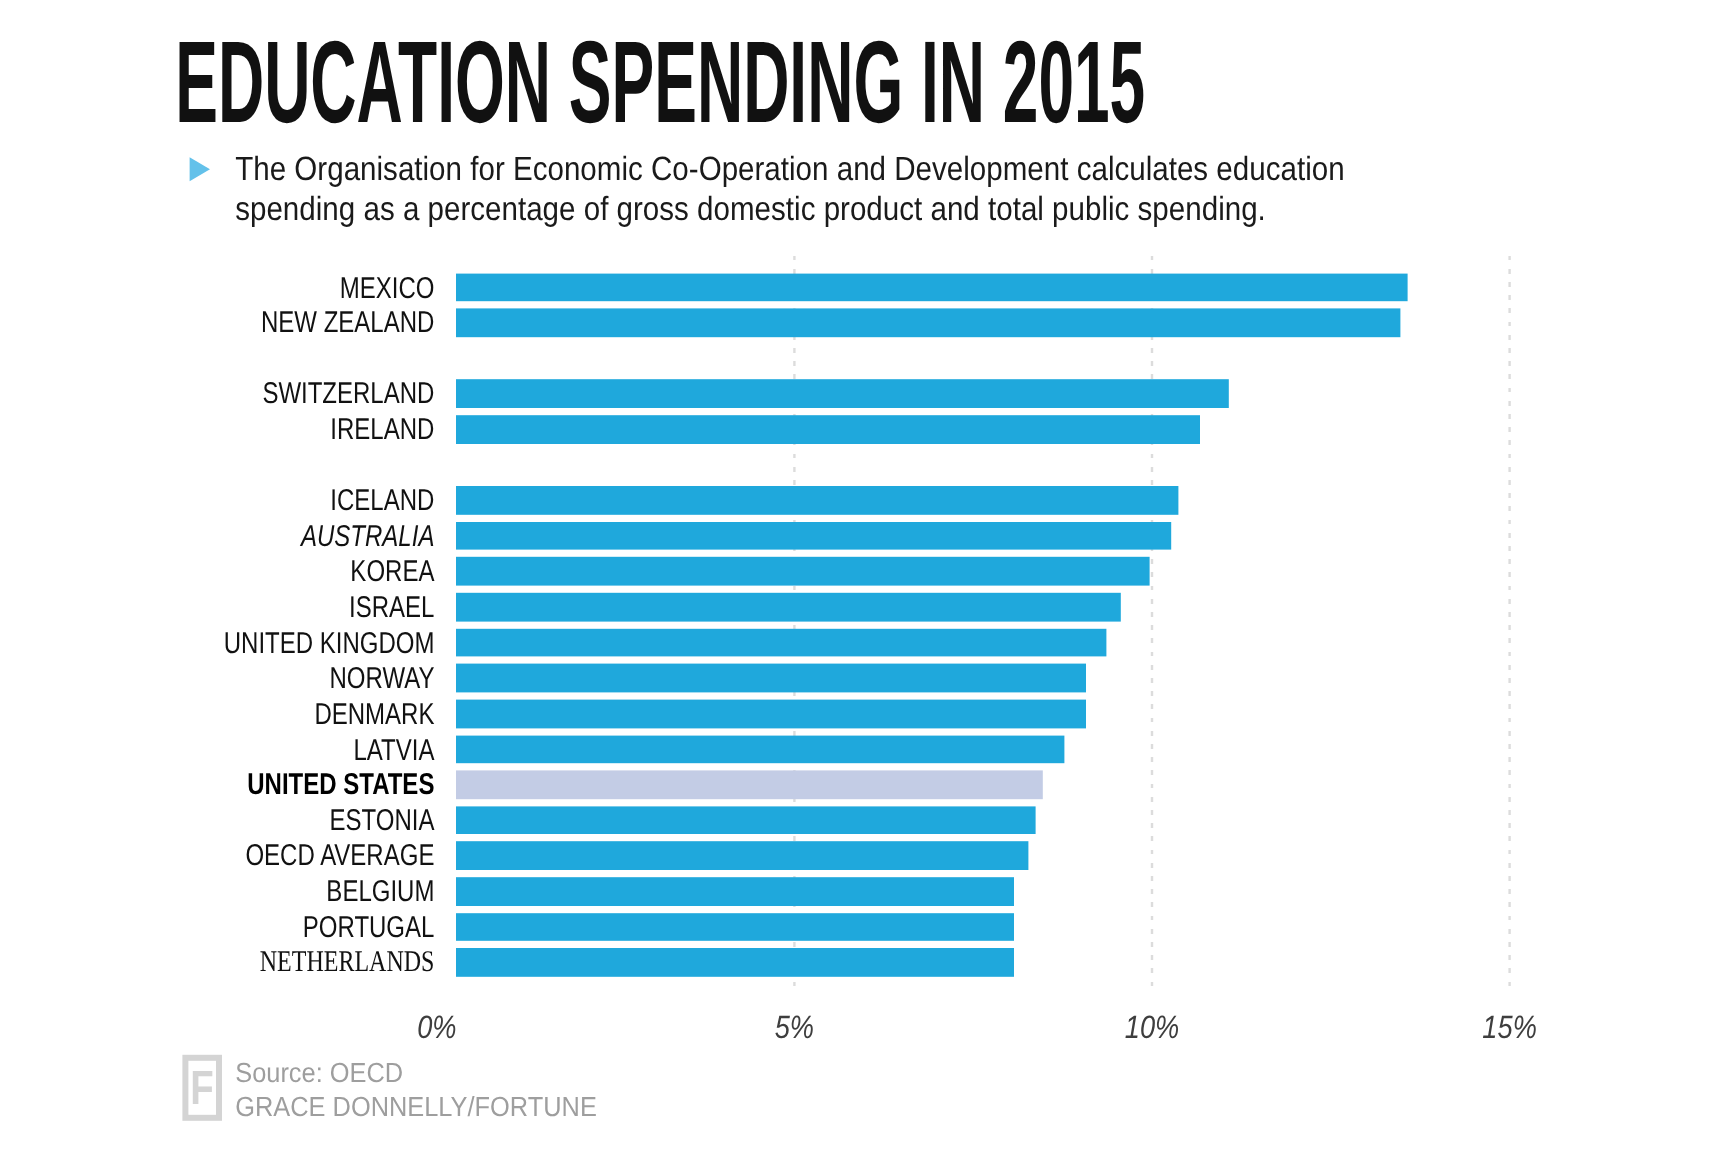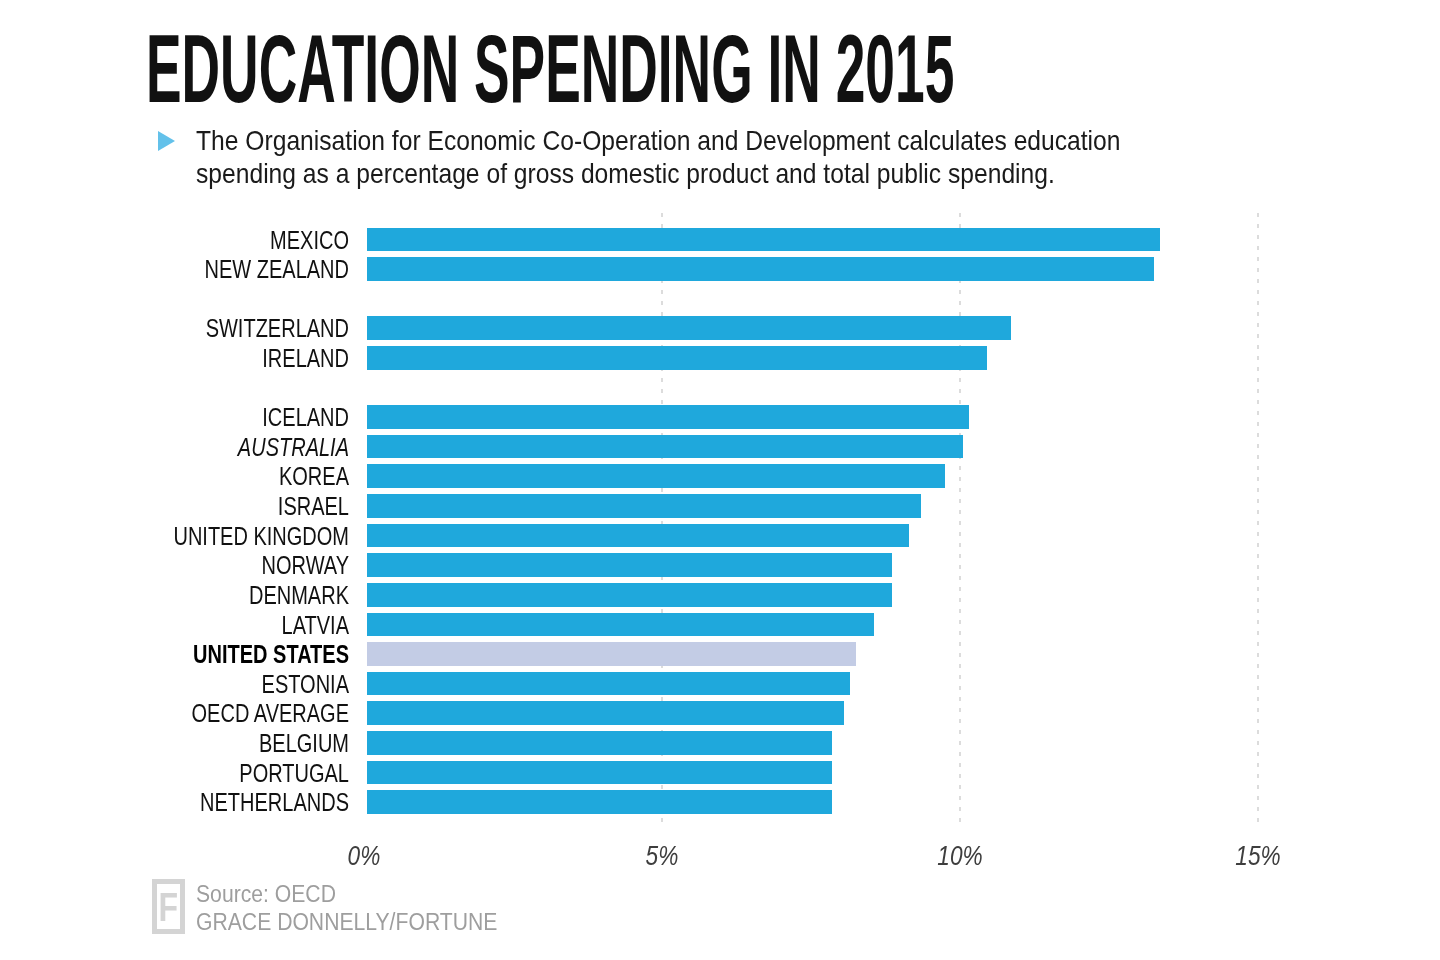--- a/index.html
+++ b/index.html
@@ -19,21 +19,21 @@
   }
   .bullet{
     position:absolute;left:158px;top:131px;width:0;height:0;
     border-top:10px solid transparent;border-bottom:10px solid transparent;
     border-left:17px solid #63c1ea;
   }
   .grid{
     position:absolute;top:213px;height:610px;width:2px;
     background:repeating-linear-gradient(to bottom,#dcdcdc 0 4px,transparent 4px 11px);
   }
-  #rows{position:absolute;left:3px;top:227.5px;width:1270px;height:600px;}
+  #rows{position:absolute;left:16px;top:227.5px;width:1270px;height:600px;}
   .row{position:absolute;left:0;width:100%;height:23.6px;}
   .clabel{
     position:absolute;left:0;top:0;width:346px;height:100%;
     line-height:24px;font-size:25px;color:#111;text-align:right;white-space:nowrap;
     transform:scaleX(0.8);transform-origin:100% 50%;
   }
   .clabel.hl{font-weight:700;color:#000;}
   .bar{position:absolute;left:364px;top:0;height:100%;}
   .xtick{
     position:absolute;top:841px;width:140px;margin-left:-70px;text-align:center;
@@ -133,21 +133,21 @@
         <div class="bar" style="width: 476.8px; background: rgb(31, 168, 220);"></div>
       </div>
       <div class="row" style="top: 533.16px;">
         <div class="clabel">PORTUGAL</div>
         <div class="bar" style="width: 464.9px; background: rgb(31, 168, 220);"></div>
       </div>
       <div class="row" style="top: 503.54px;">
         <div class="clabel">BELGIUM</div>
         <div class="bar" style="width: 464.9px; background: rgb(31, 168, 220);"></div>
       </div>
-      <div class="row" style="top: 562.78px;">
+      <div class="row" style="top: 562.78px; font-family: Liberation Serif, serif;">
         <div class="clabel">NETHERLANDS</div>
         <div class="bar" style="width: 464.9px; background: rgb(31, 168, 220);"></div>
       </div>
     </div>
   <div id="xaxis">
       <div class="xtick" style="left: 364px;">0%</div>
       <div class="xtick" style="left: 662px;">5%</div>
       <div class="xtick" style="left: 960px;">10%</div>
       <div class="xtick" style="left: 1258px;">15%</div>
     </div>

